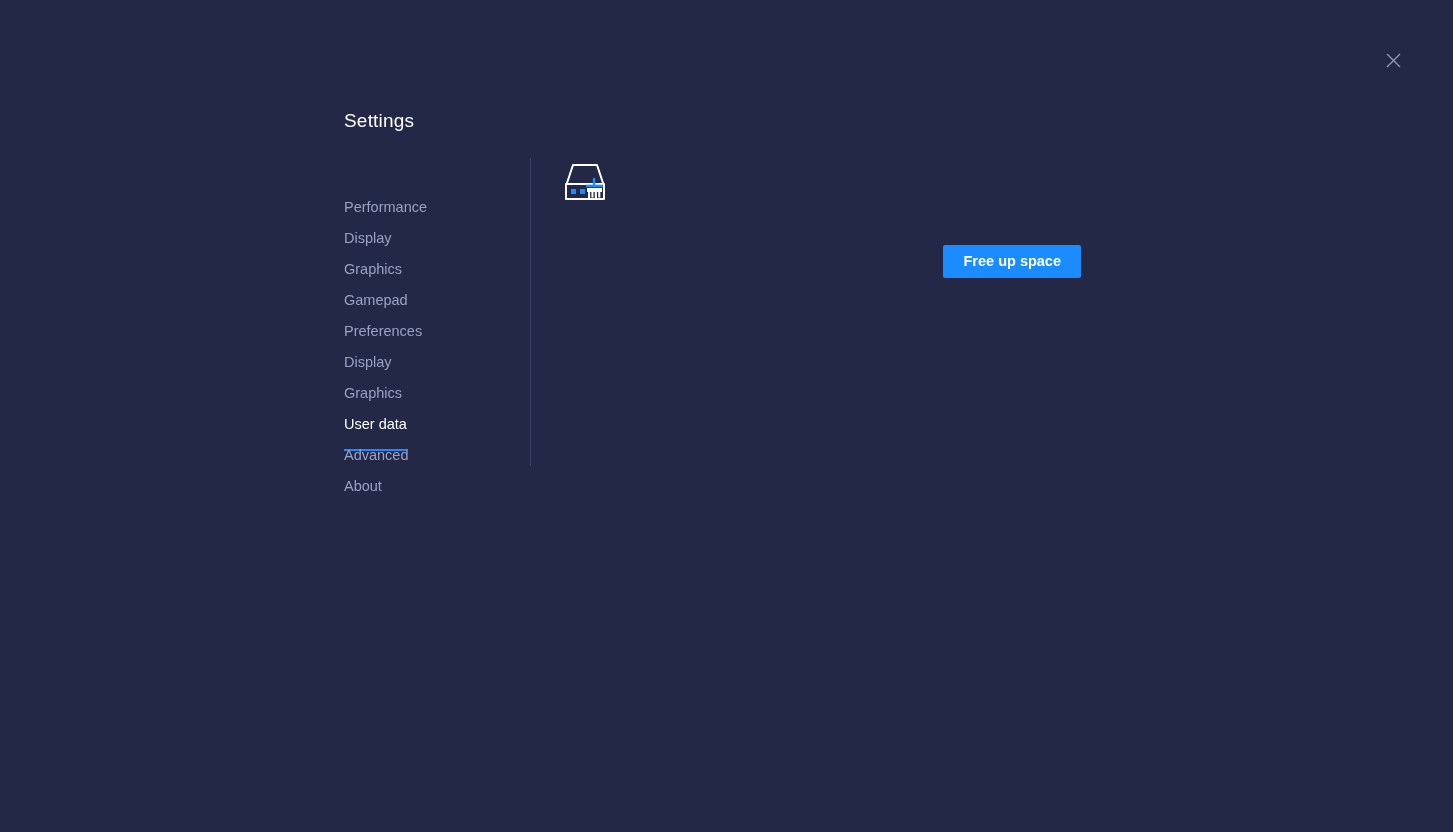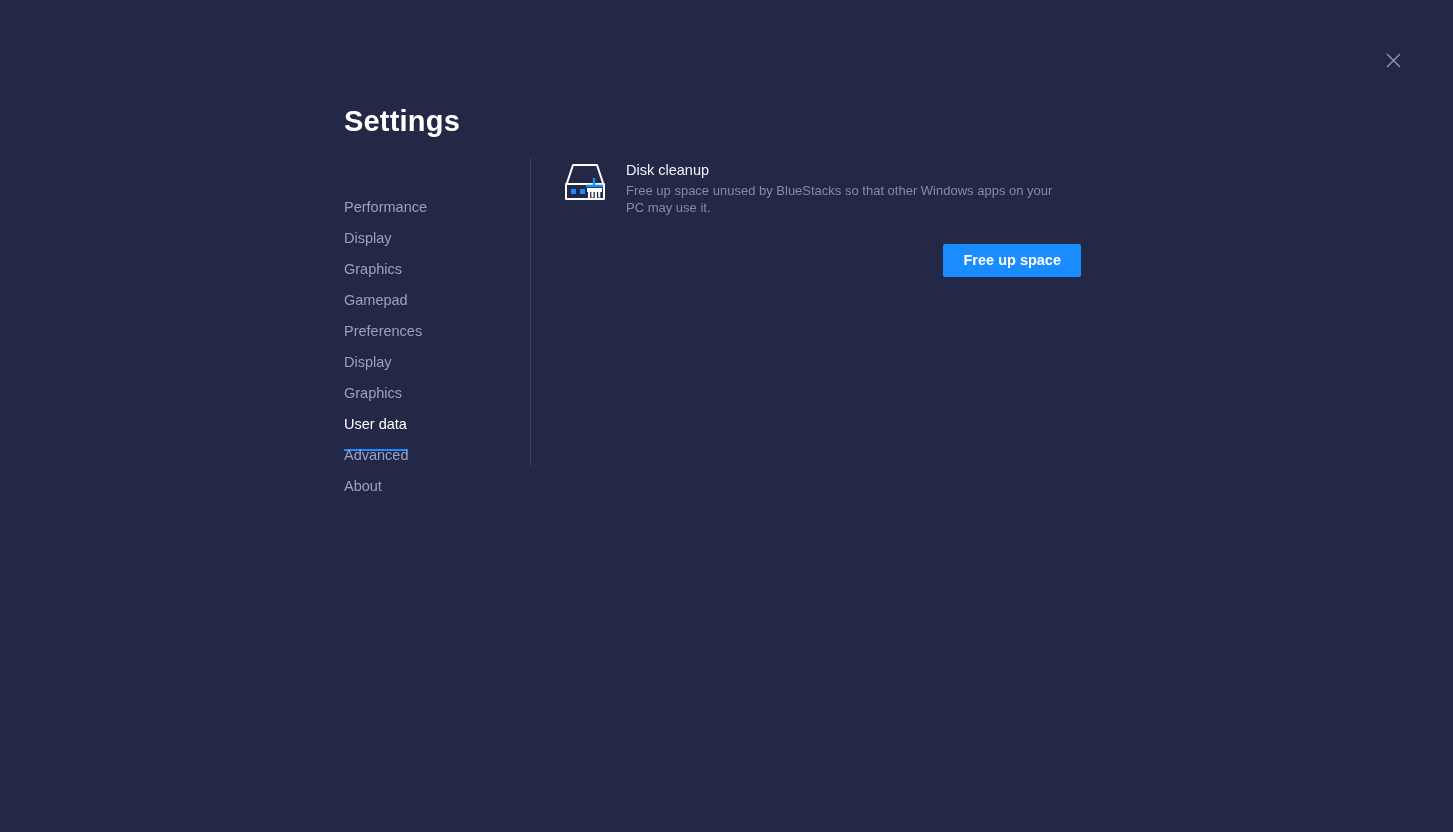--- a/index.html
+++ b/index.html
@@ -28,22 +28,22 @@
     justify-content: center;
     cursor: pointer;
   }
   .close-btn svg { display: block; }
 
   
   .page-title {
     position: absolute;
     left: 344px;
     top: 105px;
-    font-size: 29px;
-    font-weight: bold;
+    font-size: 19px;
+    font-weight: normal;
     color: #ffffff;
     letter-spacing: 0.2px;
     line-height: 32px;
   }
 
   
   .sidebar {
     position: absolute;
     left: 344px;
     top: 164px;
@@ -104,21 +104,21 @@
     margin-bottom: 3px;
   }
   .setting-desc {
     font-size: 13px;
     color: #838ab0;
     line-height: 16.5px;
     max-width: 442px;
   }
 
   .action-row {
-    margin-top: 28px;
+    margin-top: 40px;
     display: flex;
     justify-content: flex-end;
     padding-right: 2px;
   }
   .primary-btn {
     background: #1a8cff;
     color: #ffffff;
     font-size: 14.5px;
     font-weight: bold;
     font-family: "Liberation Sans", sans-serif;
@@ -178,23 +178,19 @@
         <line x1="23" y1="27" x2="40" y2="27" stroke="#1a8cff" stroke-width="2.6"></line>
 
         <rect x="24" y="29" width="15" height="4" fill="#ffffff"></rect>
 
         <rect x="25" y="33" width="2.1" height="8" fill="#ffffff"></rect>
         <rect x="28.4" y="33" width="2.1" height="5.5" fill="#ffffff"></rect>
         <rect x="31.8" y="33" width="2.1" height="8" fill="#ffffff"></rect>
         <rect x="35.2" y="33" width="2.1" height="5.5" fill="#ffffff"></rect>
       </svg>
     </div>
-    <div class="setting-text">
-      <div class="setting-title">Disk cleanup</div>
-      <div class="setting-desc">Free up space unused by BlueStacks so that other Windows apps on your PC may use it.</div>
-    </div>
   </div>
 
   <div class="action-row">
     <button class="primary-btn">Free up space</button>
   </div>
 
 </div>
 
 </body></html>

